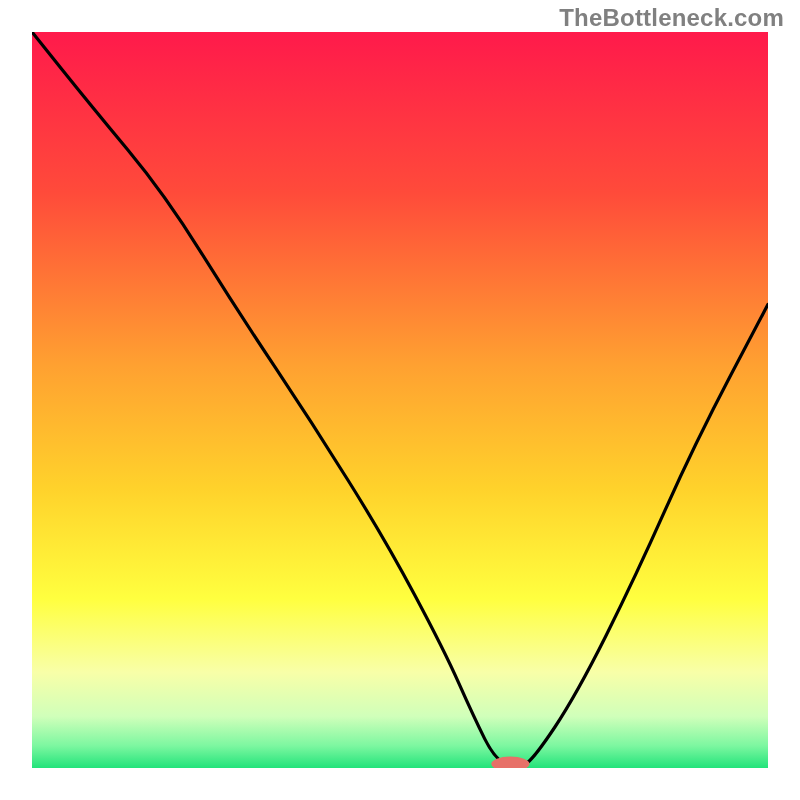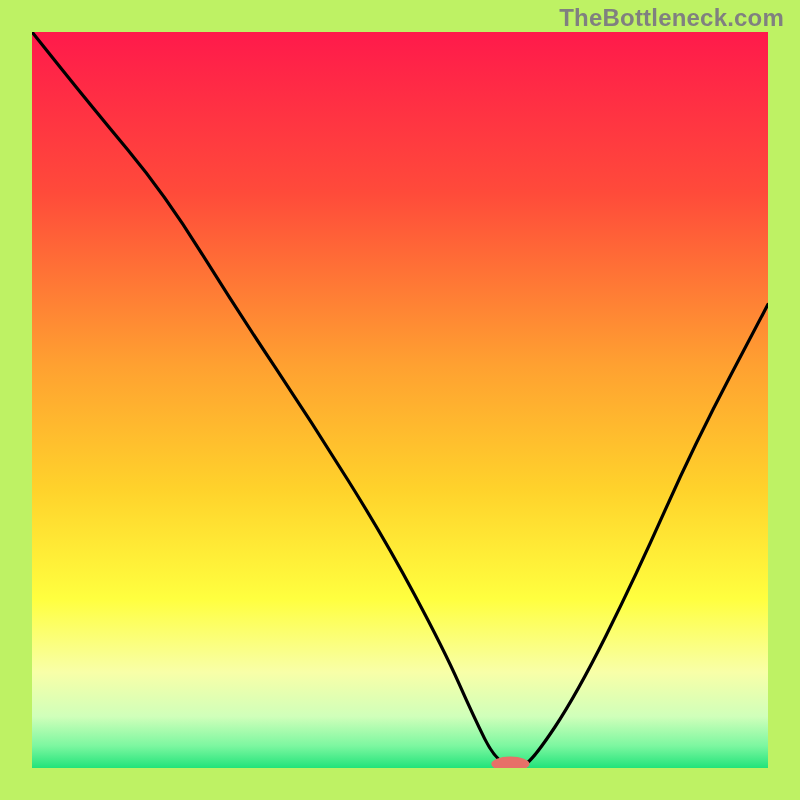--- a/index.html
+++ b/index.html
@@ -7,21 +7,21 @@
     padding: 0;
     width: 800px;
     height: 800px;
     background: #000;
     overflow: hidden;
   }
   .frame {
     position: relative;
     width: 800px;
     height: 800px;
-    background: #bef264;
+    background: #ffffff;
   }
   .watermark {
     position: absolute;
     top: 4px;
     right: 16px;
     font-family: Arial, Helvetica, sans-serif;
     font-size: 24px;
     font-weight: 600;
     color: #808080;
     letter-spacing: 0.2px;

